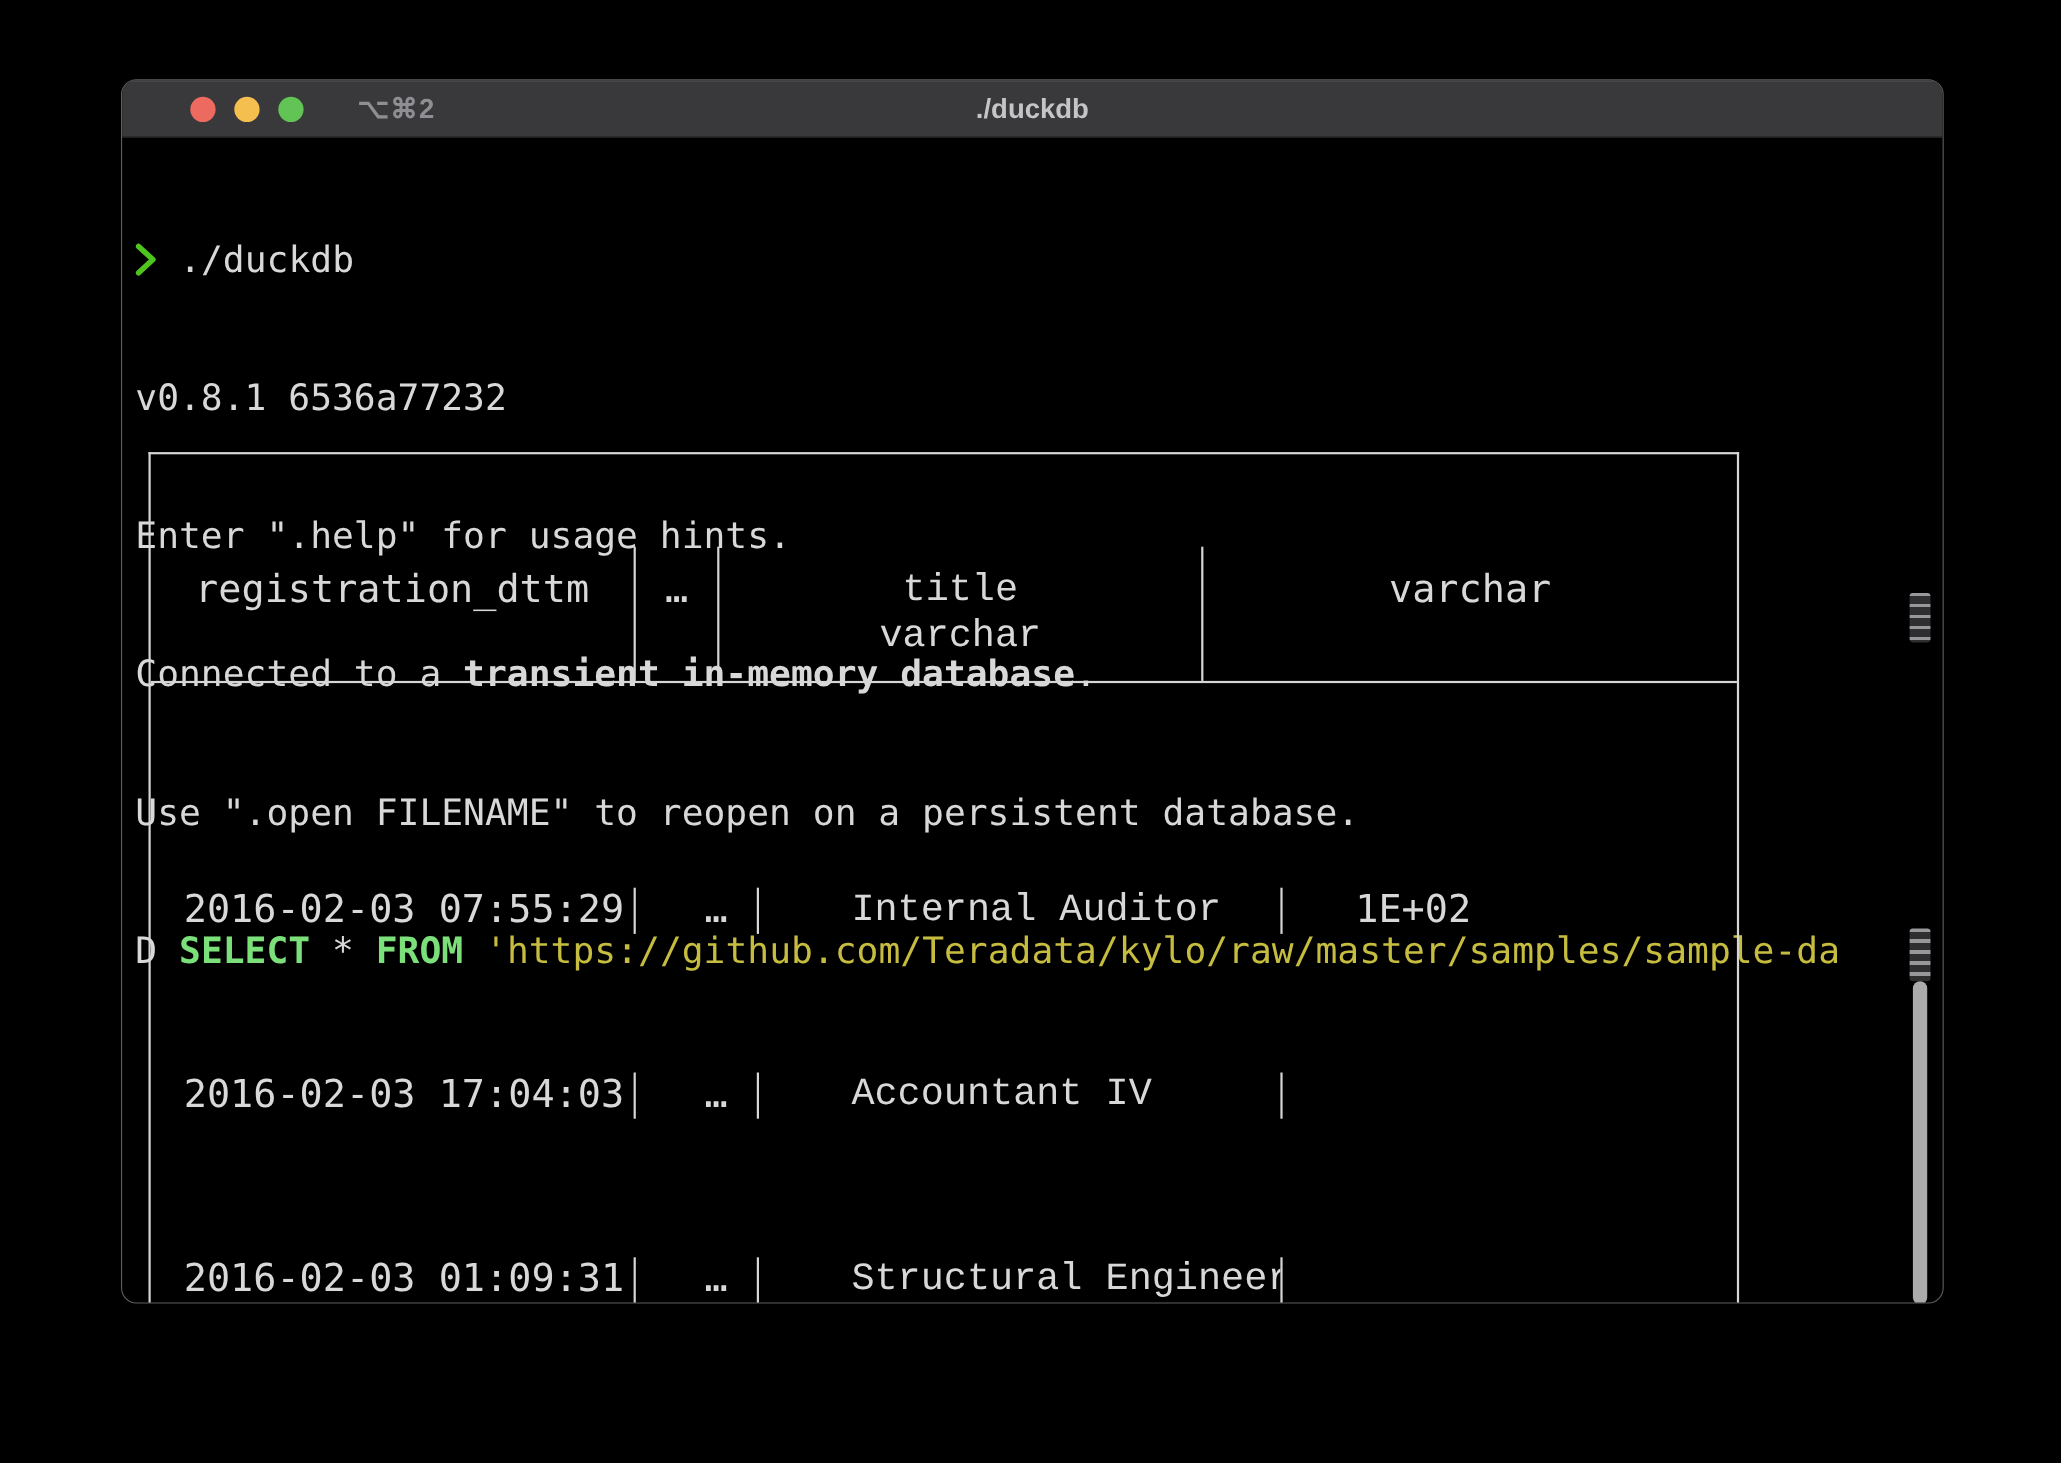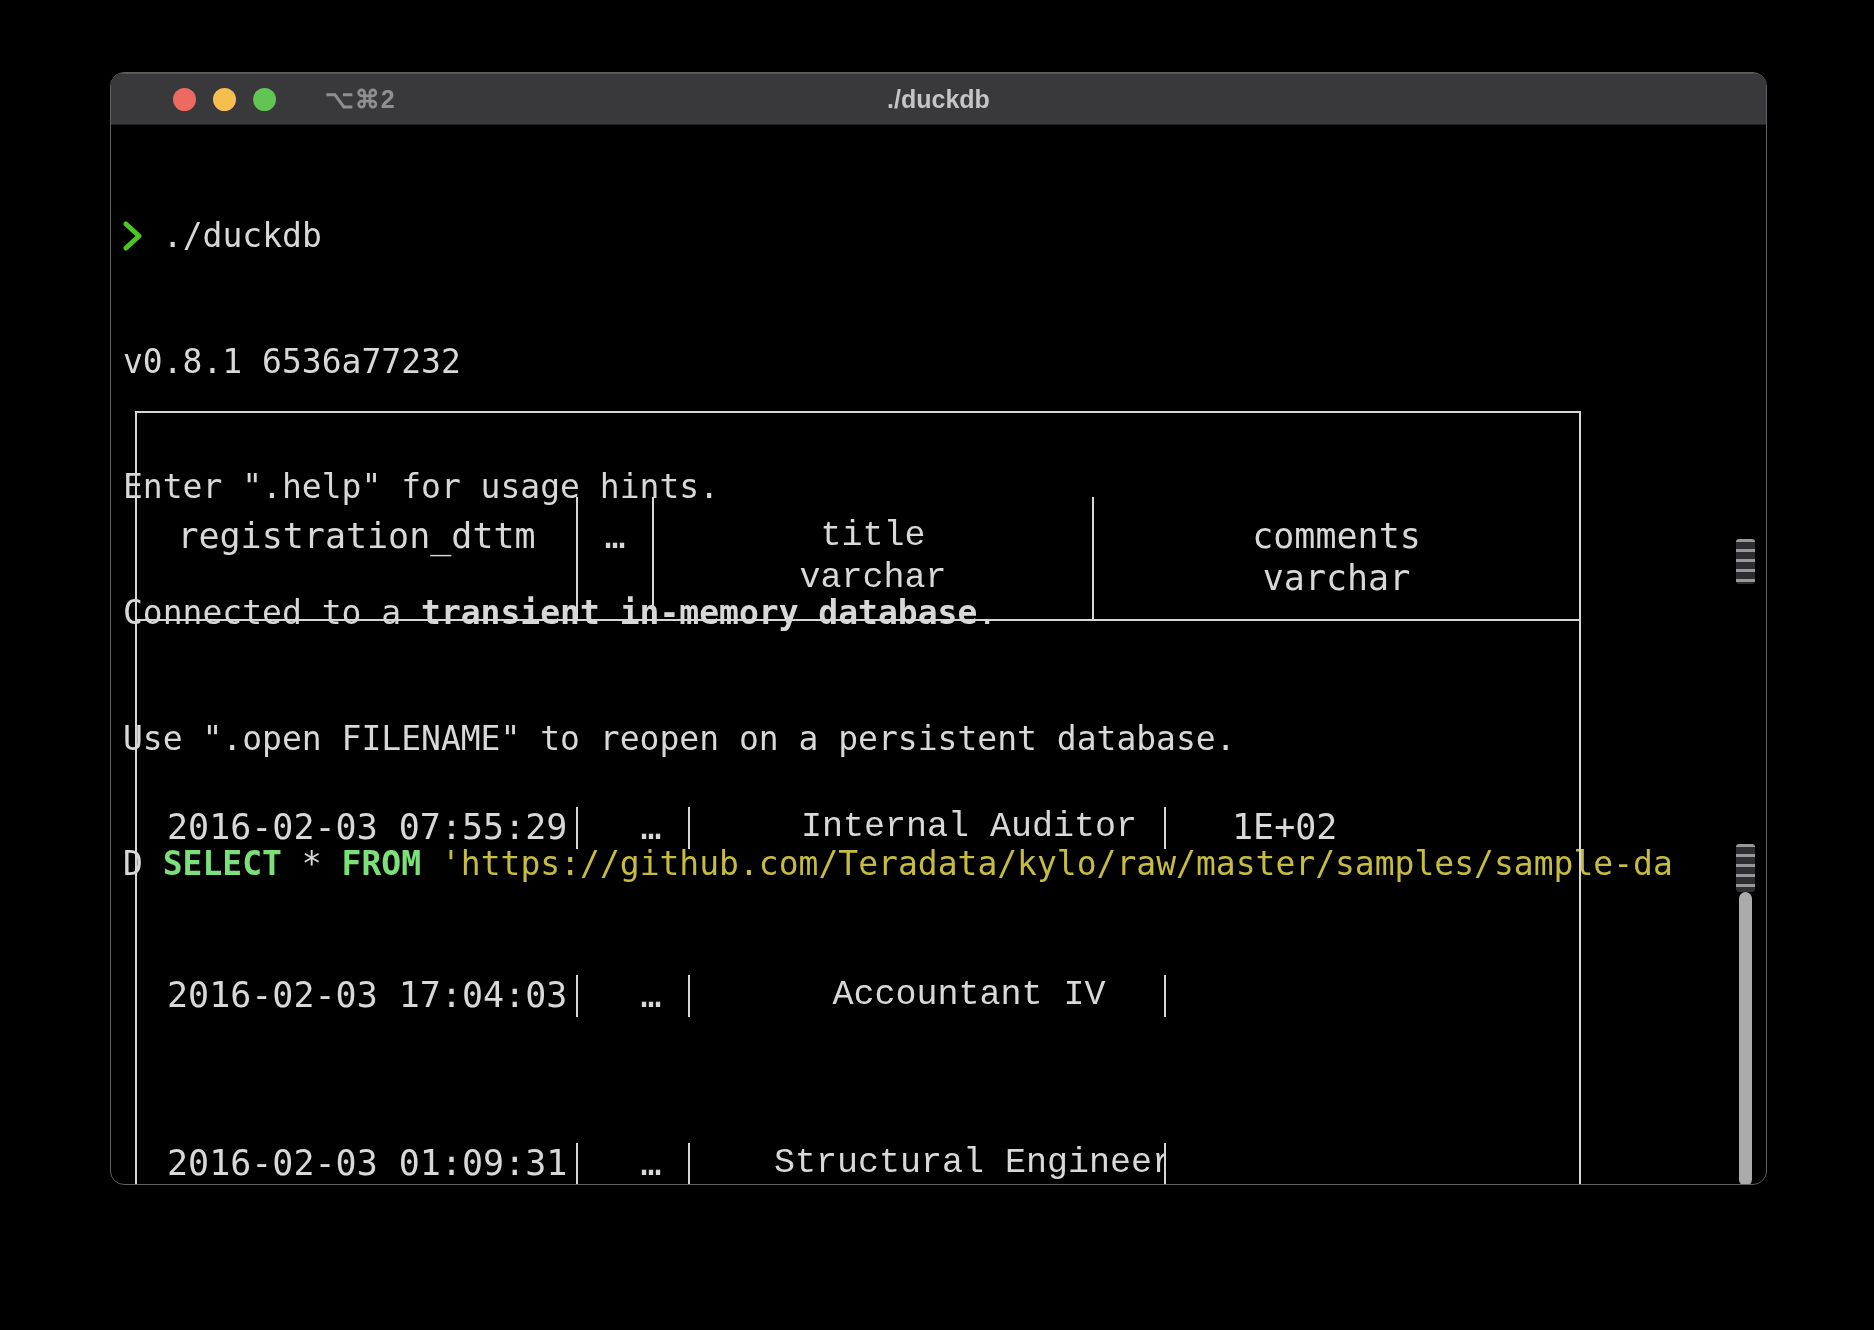--- a/index.html
+++ b/index.html
@@ -62,21 +62,21 @@
   .hcell{padding-top:19px;text-align:center;}
   .c1{width:441px;border-right:2px solid var(--border);}
   .c2{width:76px;border-right:2px solid var(--border);}
   .c3{width:440px;border-right:2px solid var(--border);font-family:Liberation Mono, monospace;}
   .c4{flex:1;}
   .tbody{padding-top:19px;}
   .trow{display:flex;height:41.9px;gap:36px;}
   .tcell{overflow:hidden;}
   .tcell.c1{padding-left:30px;}
   .tcell.c2{text-align:center;}
-  .tcell.c3{padding-left:48px;text-align:center;}
+  .tcell.c3{padding-left:48px;}
   .tcell.c4{padding-left:30px;}
   
   .sb-texture{
     position:absolute;right:11px;width:19px;border-radius:3px;
     background:repeating-linear-gradient(to bottom,#98989a 0 3px,#2f2f31 3px 10px);
   }
   .sb-tex-a{top:466px;height:45px;}
   .sb-tex-b{top:771px;height:48px;}
   .sb-thumb{
     position:absolute;right:14px;top:819px;width:13px;height:294px;
@@ -107,21 +107,21 @@
     <div class="tline"><span>Connected to a </span><span class="b">transient in-memory database</span><span>.</span></div>
     <div class="tline">Use ".open FILENAME" to reopen on a persistent database.</div>
     <div class="tline"><span>D </span><span class="kw">SELECT</span><span> </span><span>*</span><span> </span><span class="kw">FROM</span><span> </span><span class="str">'https://github.com/Teradata/kylo/raw/master/samples/sample-da</span></div>
   </div>
 
   <div class="dtable">
     <div class="thead">
       <div class="hcell c1"><div>registration_dttm</div></div>
       <div class="hcell c2"><div>…</div><div></div></div>
       <div class="hcell c3"><div>title</div><div>varchar</div></div>
-      <div class="hcell c4"><div>comments</div><div>varchar</div></div>
+      <div class="hcell c4"><div>varchar</div></div>
     </div>
     <div class="tbody" id="tbody">
   <div class="trow">
     <div class="tcell c1">2016-02-03 07:55:29</div>
     <div class="tcell c2">…</div>
     <div class="tcell c3">Internal Auditor</div>
     <div class="tcell c4">1E+02</div>
   </div>
 
   <div class="trow">

